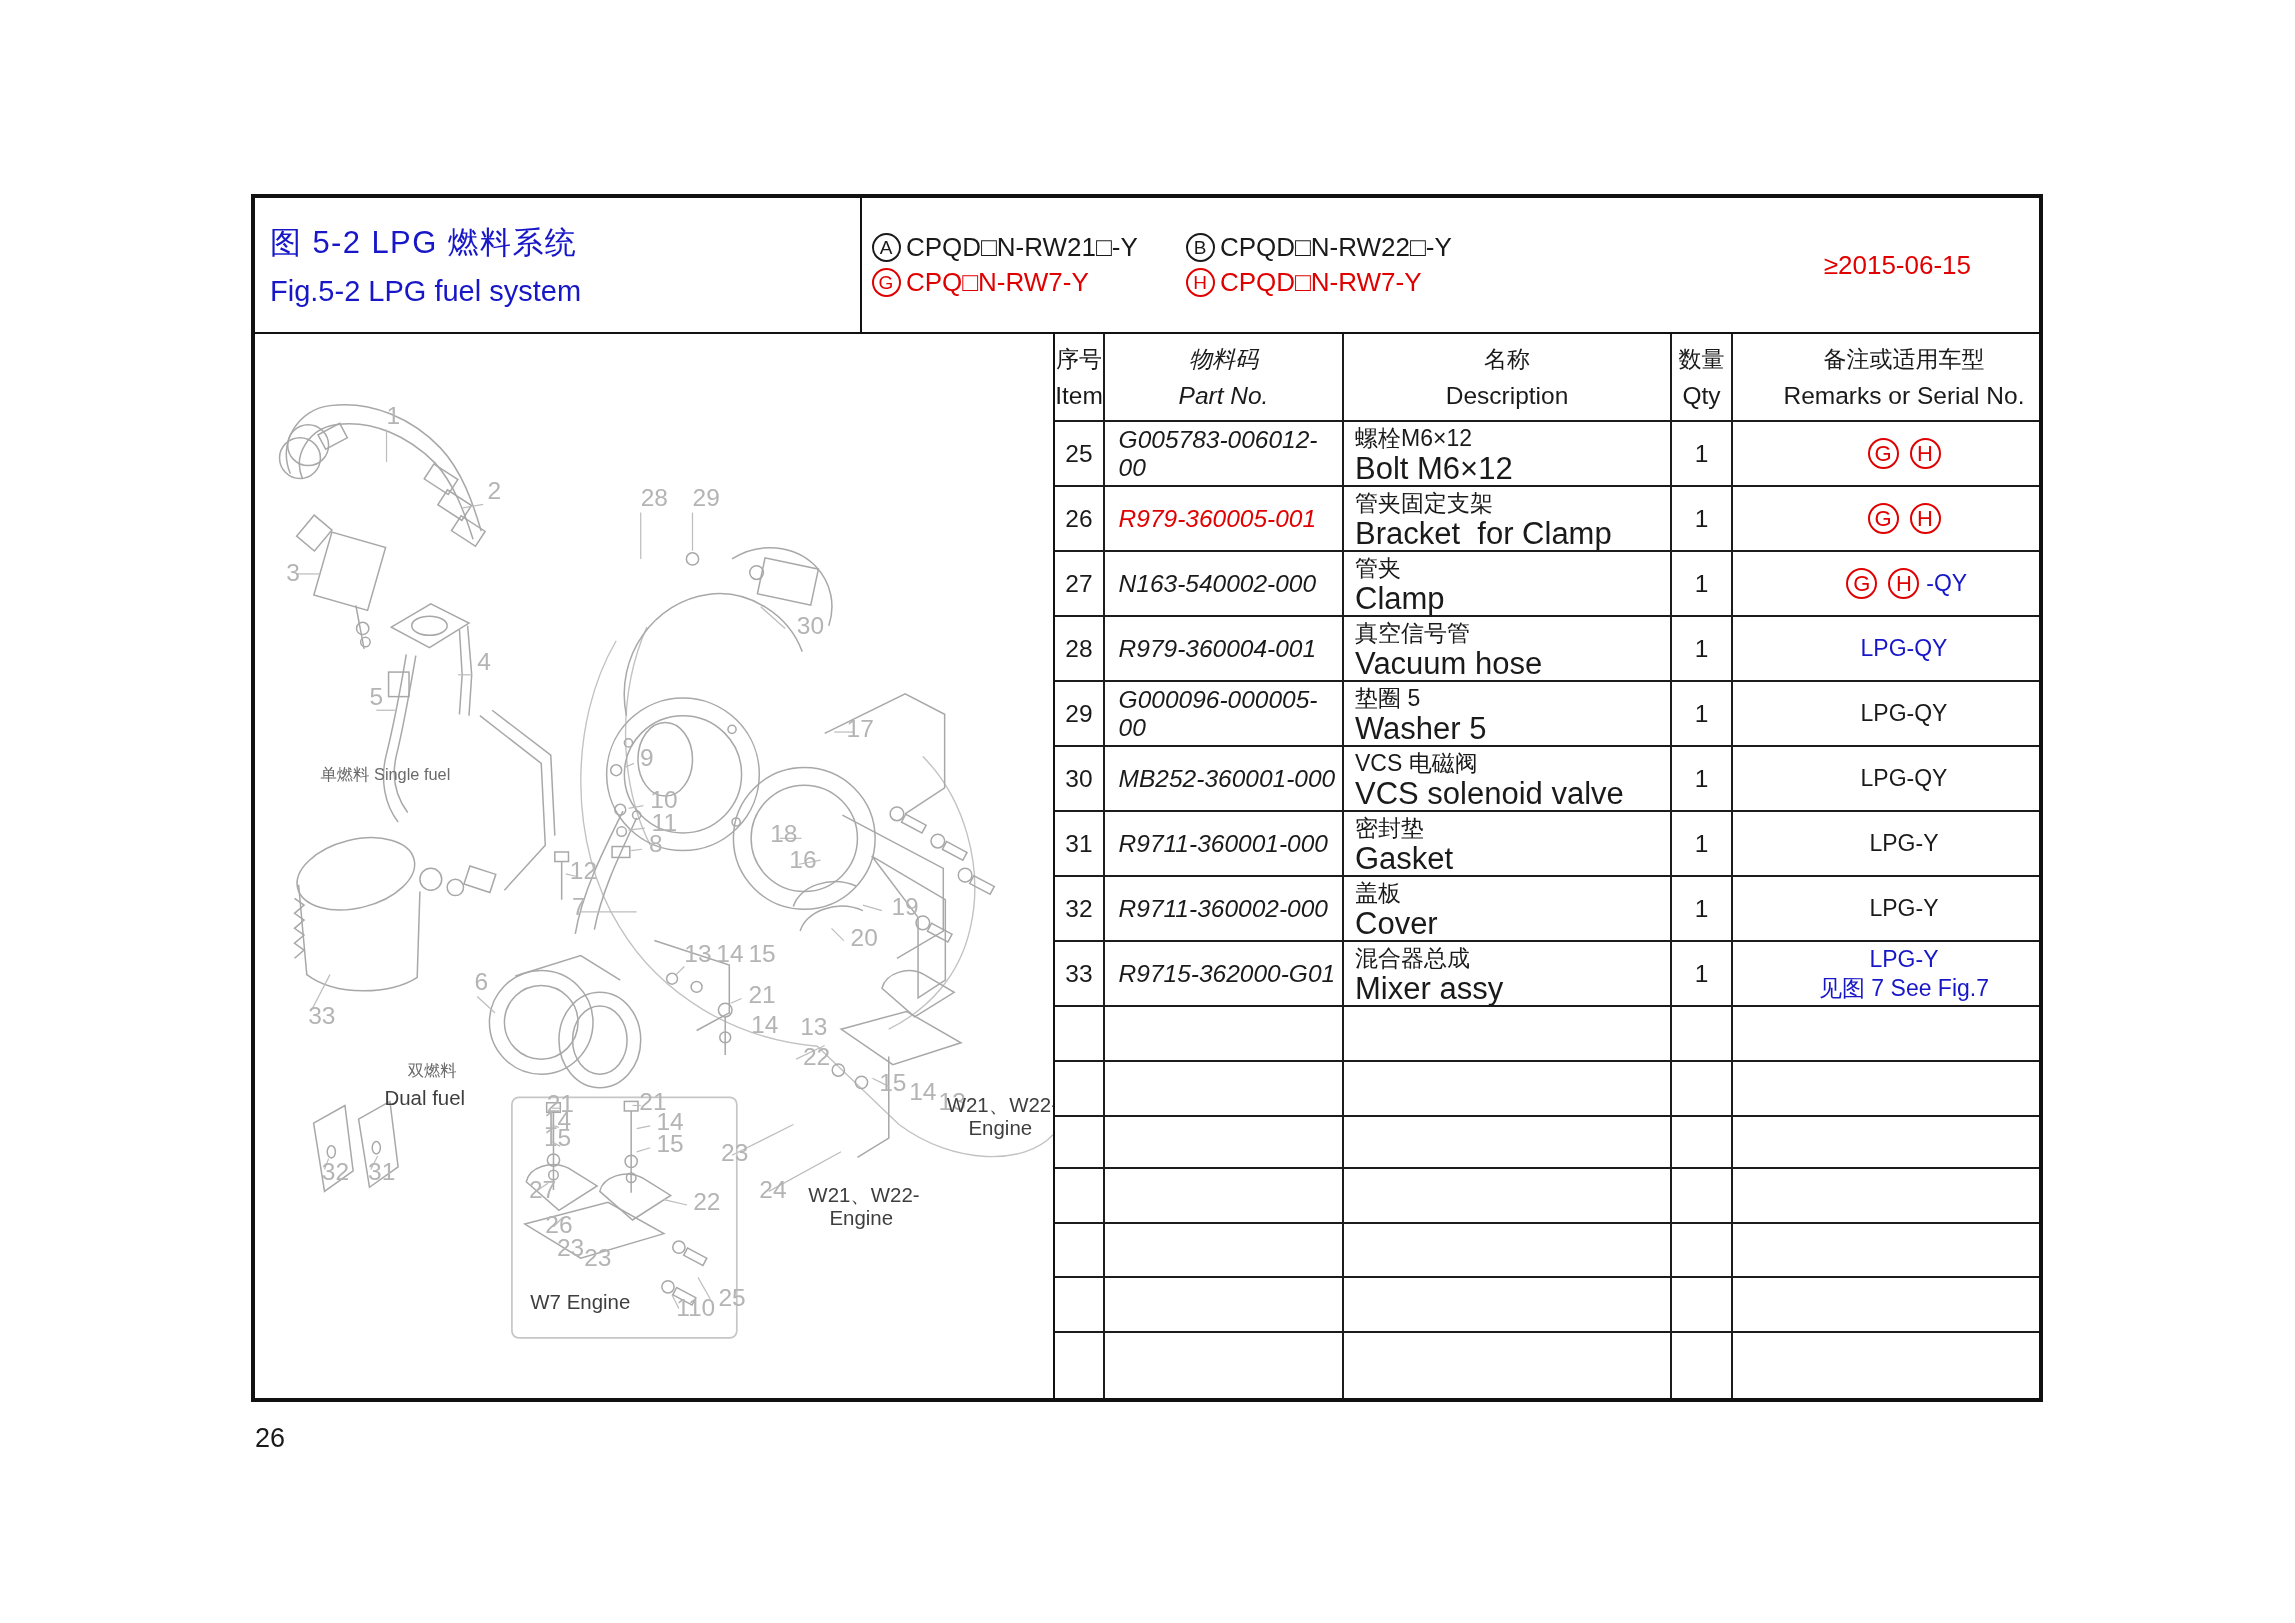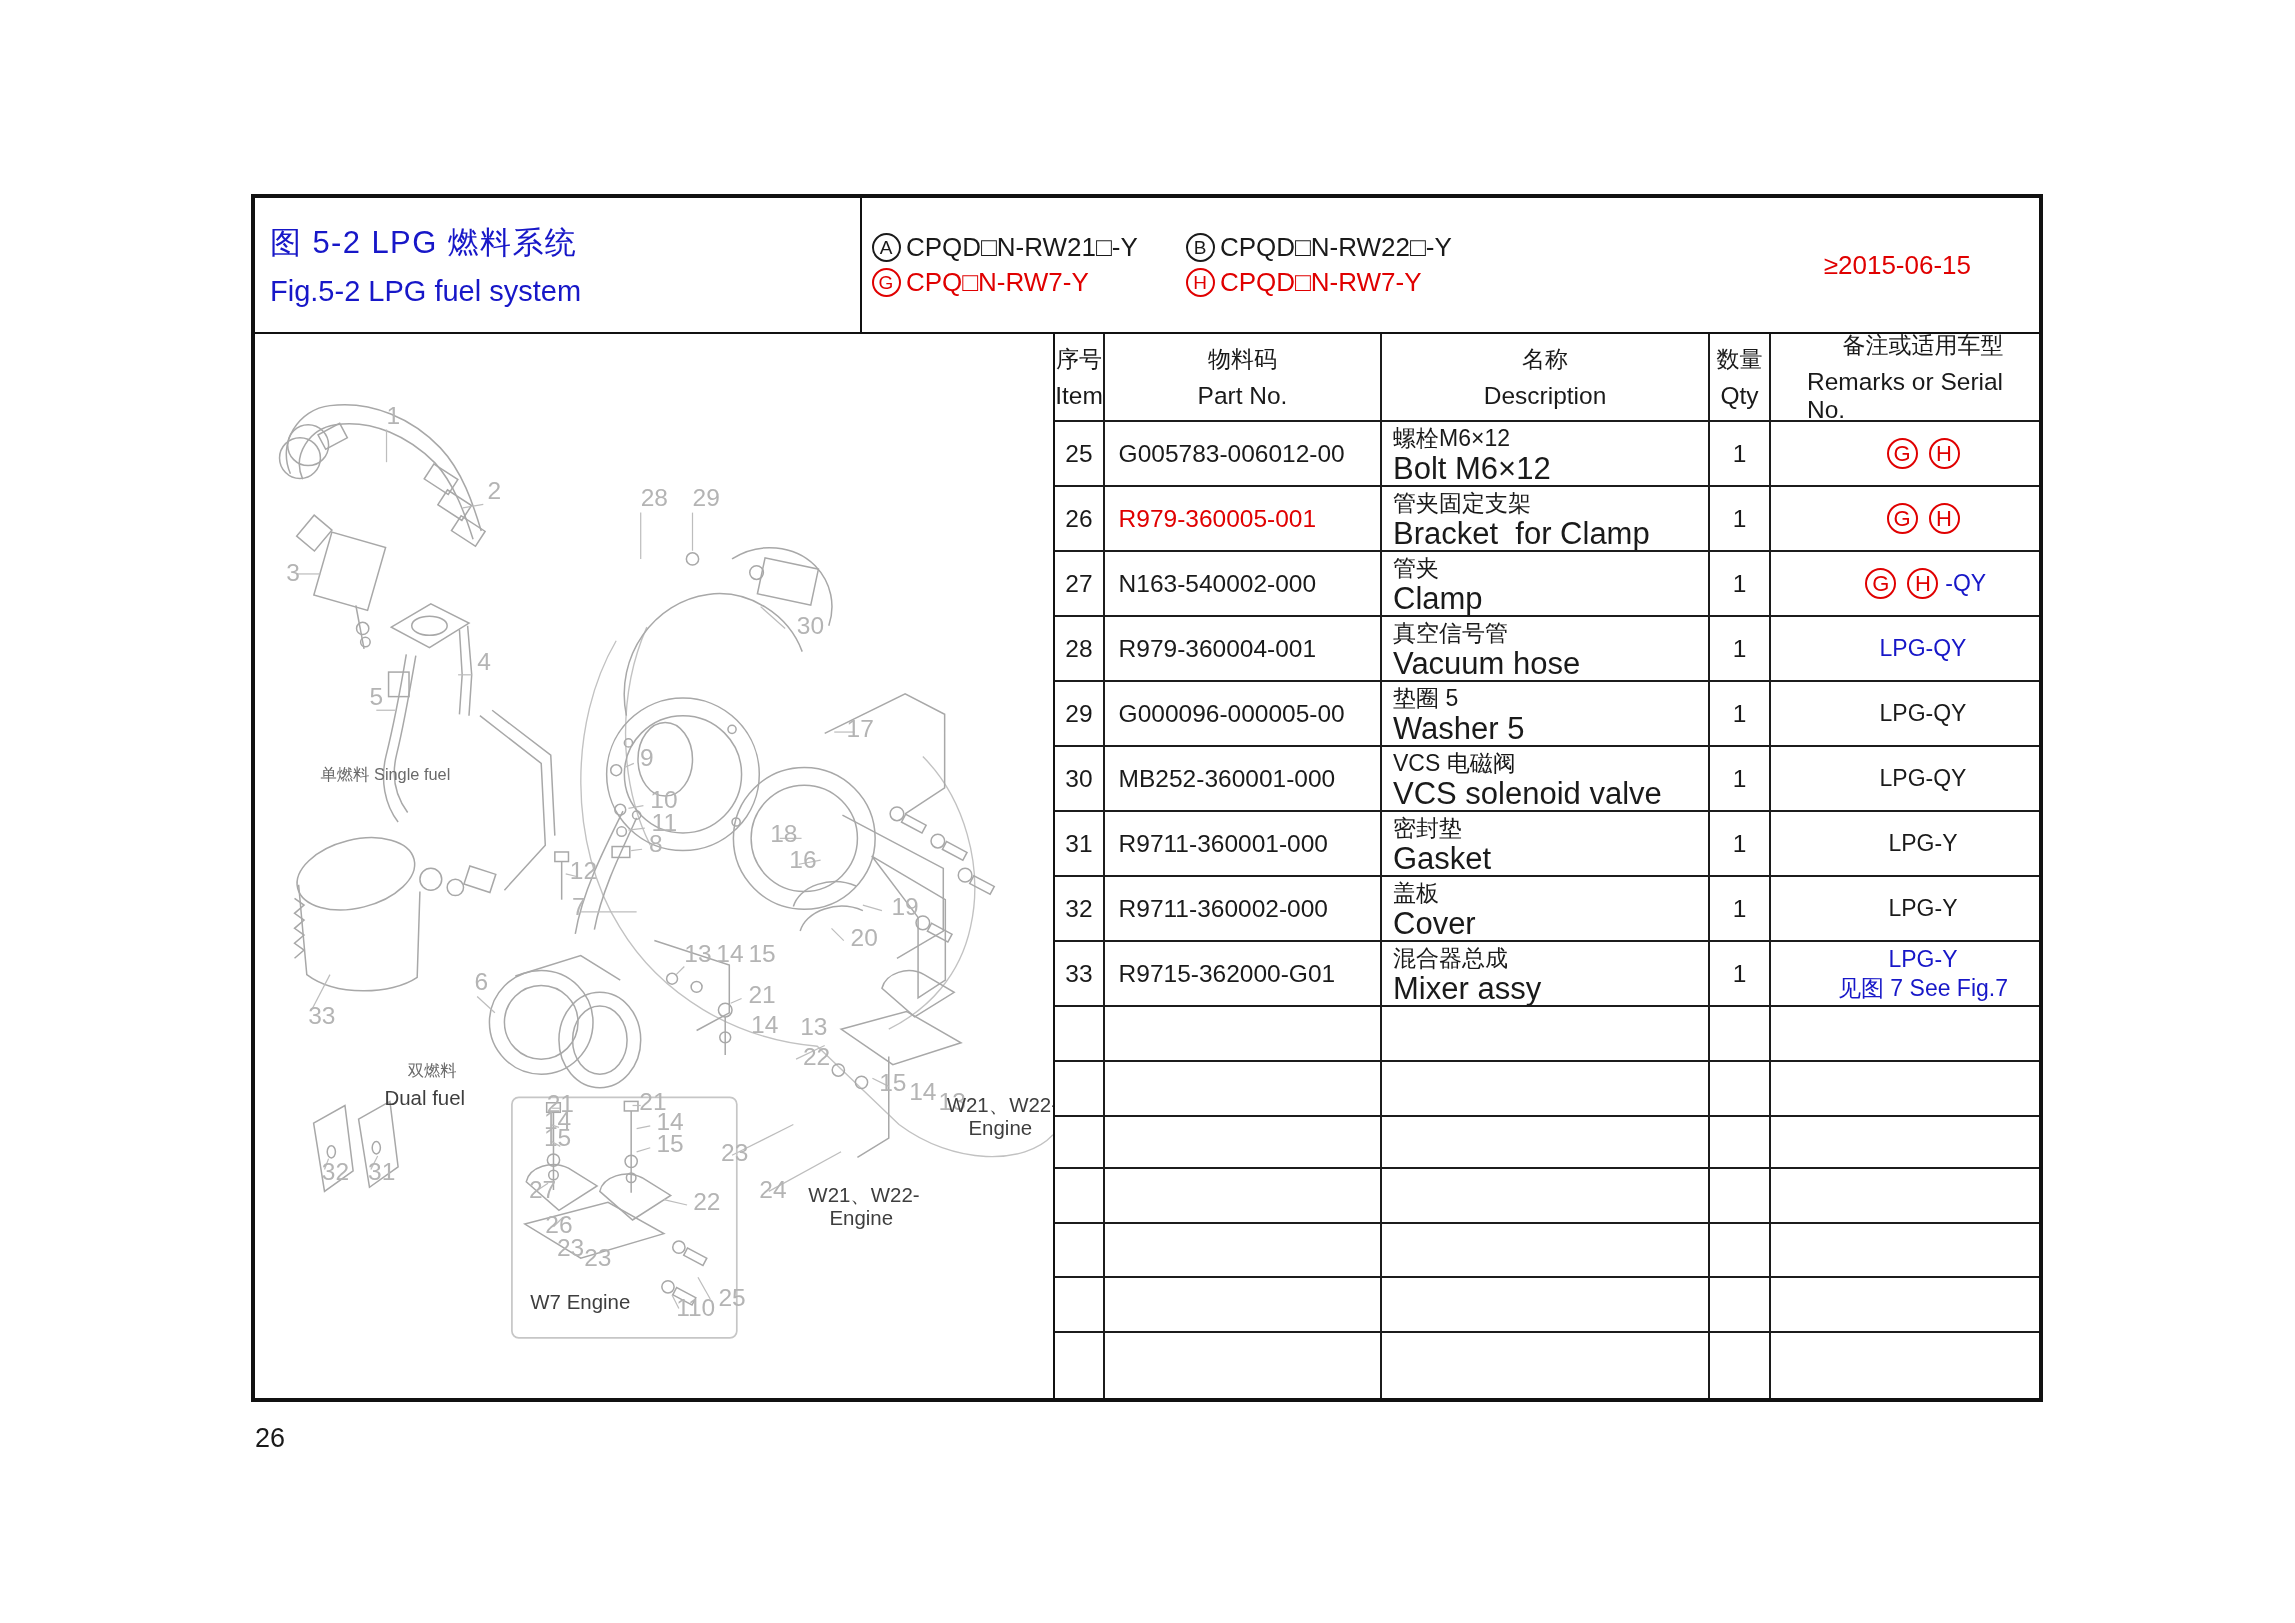--- a/index.html
+++ b/index.html
@@ -55,21 +55,21 @@
   .art{stroke:#a8a8a8;fill:none;stroke-width:2.2;}
   .art2{stroke:#c2c2c2;fill:none;stroke-width:2;}
   .lead{stroke:#bdbdbd;fill:none;stroke-width:1.8;}
   
   .ptable{flex:1;border-left:2.7px solid var(--line);display:flex;flex-direction:column;min-height:0;}
   .prow{display:flex;flex:none;border-bottom:2px solid #1c1c1c;}
   .prow:last-child{border-bottom:none;flex:1;}
   .pcell{border-right:2px solid #1c1c1c;display:flex;flex-direction:column;justify-content:center;}
   .pcell:last-child{border-right:none;margin-left:36px;}
   .c-item{width:50px;flex:none;align-items:center;}
-  .c-part{width:277px;flex:none;padding-left:13.6px;}
+  .c-part{width:239px;flex:none;padding-left:13.6px;font-style:italic;}
   .c-desc{width:328px;flex:none;padding-left:11px;}
   .c-qty{width:61px;flex:none;align-items:center;}
   .c-rem{flex:1;align-items:center;}
   .phead{height:88px;}
   .phead .pcell{align-items:center;justify-content:center;gap:6.8px;padding-left:0;}
   .phead .zh{font-size:23px;}
   .phead .en{font-size:24.5px;}
   .cell-txt{font-size:24.5px;}
   .desc-zh{font-size:23px;line-height:30px;white-space:pre-wrap;}
   .desc-en{font-size:31px;line-height:31px;white-space:pre-wrap;}

